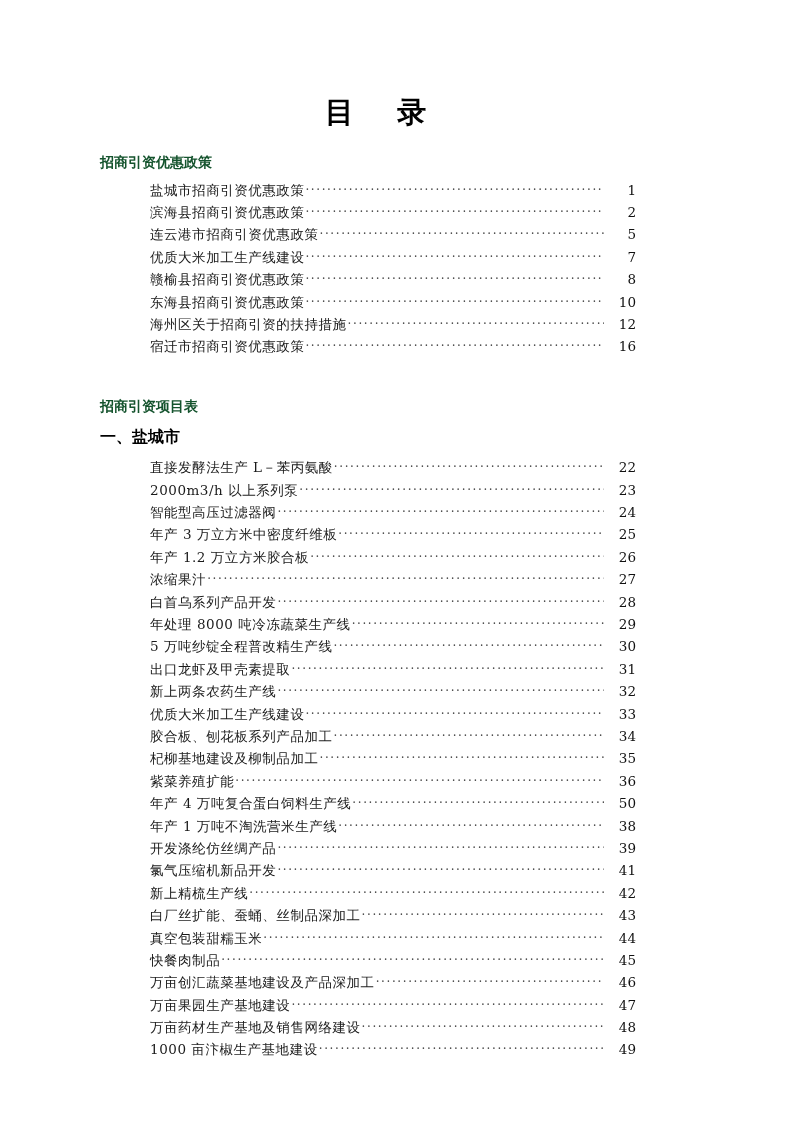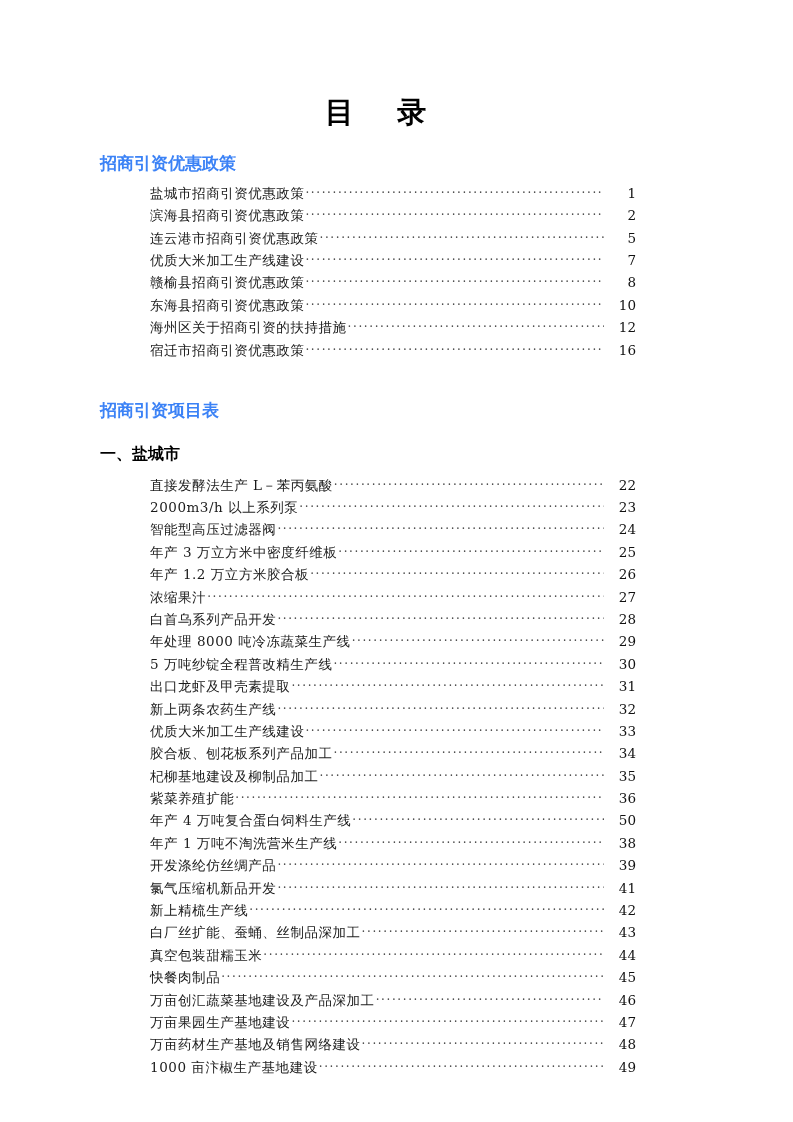--- a/index.html
+++ b/index.html
@@ -39,38 +39,38 @@
     line-height: 1;
     padding-top: 98px;
     color: #000;
     white-space: pre;
   }
 
   
   .h1 {
     font-family: "DejaVu Sans", "Liberation Sans", sans-serif;
     font-weight: bold;
-    font-size: 17px;
+    font-size: 14px;
     line-height: 1.05;
-    color: #3b82f6;
+    color: #14532d;
     margin: 0;
     padding: 0;
   }
   .h2 {
     font-family: "DejaVu Sans", "Liberation Sans", sans-serif;
     font-weight: bold;
     font-size: 16px;
     line-height: 1.05;
     color: #000;
     margin: 0;
     padding: 0;
   }
   .h1-policies { margin-top: 28px; }
   .h1-projects { margin-top: 36px; }
-  .h2-city     { margin-top: 26px; }
+  .h2-city     { margin-top: 15px; }
 
   
   .toc-group {
     margin: 16px;
     padding: 0;
     list-style: none;
   }
   .toc-group.first { margin-top: 14px; }
   .toc-group.second { margin-top: 16px; }
 

